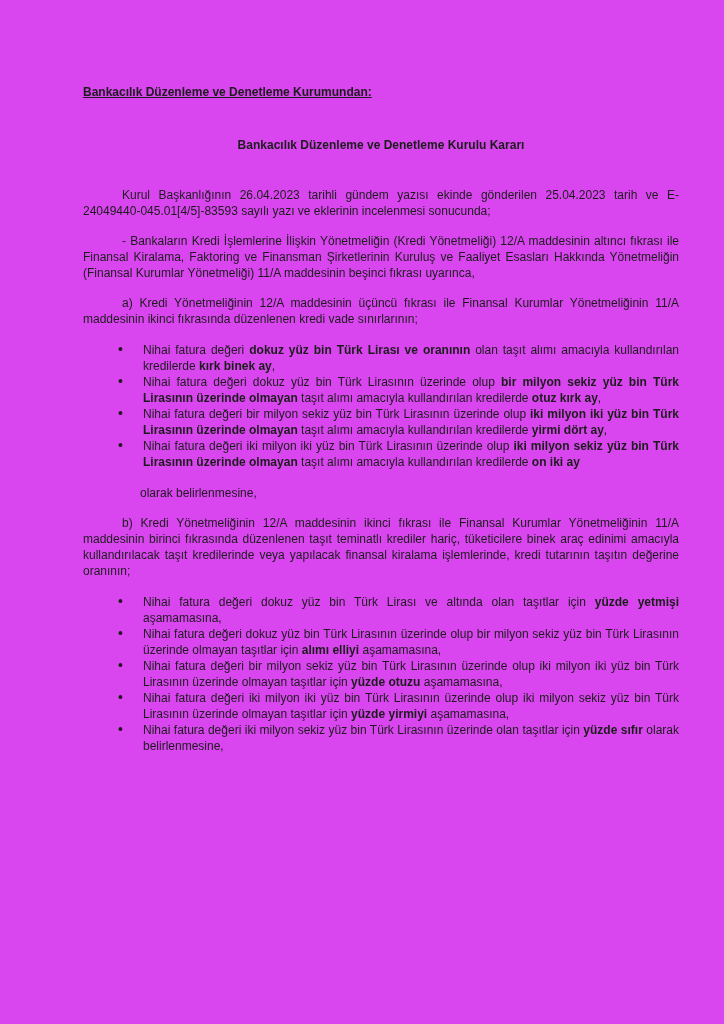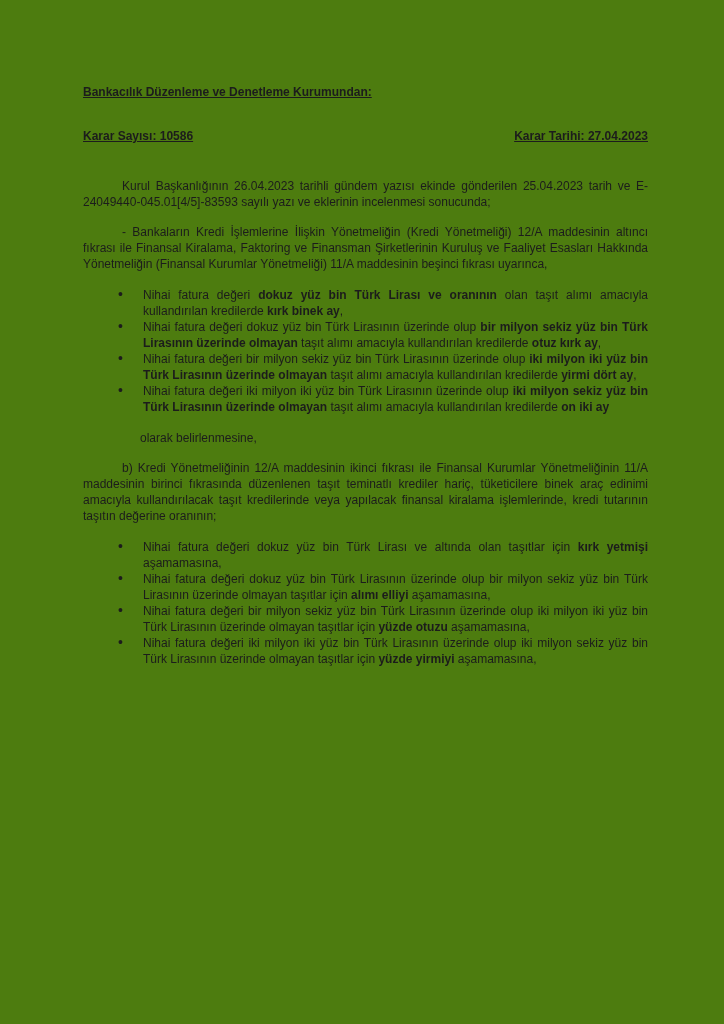--- a/index.html
+++ b/index.html
@@ -12,23 +12,23 @@
     height: 1024px;
     font-family: "Liberation Sans", sans-serif;
     font-size: 12px;
     line-height: 16px;
     color: #1c1c1c;
   }
   .page {
     box-sizing: border-box;
     width: 724px;
     height: 1024px;
-    padding: 84px 76px 0 83px;
+    padding: 84px 45px 0 83px;
     overflow: hidden;
-    background: #4d7c0f;
+    background: #d946ef;
   }
   .source-heading {
     font-weight: 700;
     text-decoration: underline;
   }
   .doc-title {
     margin-top: 37px;
     font-weight: 700;
     text-align: center;
   }
@@ -73,43 +73,42 @@
     font-weight: 700;
   }
 </style>
 </head>
 <body>
 
 <div class="page">
 
   <div class="source-heading">Bankacılık Düzenleme ve Denetleme Kurumundan:</div>
 
+  <div class="doc-title">Bankacılık Düzenleme ve Denetleme Kurulu Kararı</div>
 
-  <div class="meta-row">
-    <span class="meta">Karar Sayısı: 10586</span>
-    <span class="meta">Karar Tarihi: 27.04.2023</span>
-  </div>
 
   <p class="para first-body">Kurul Başkanlığının 26.04.2023 tarihli gündem yazısı ekinde gönderilen 25.04.2023 tarih ve E-24049440-045.01[4/5]-83593 sayılı yazı ve eklerinin incelenmesi sonucunda;</p>
 
   <p class="para">- Bankaların Kredi İşlemlerine İlişkin Yönetmeliğin (Kredi Yönetmeliği) 12/A maddesinin altıncı fıkrası ile Finansal Kiralama, Faktoring ve Finansman Şirketlerinin Kuruluş ve Faaliyet Esasları Hakkında Yönetmeliğin (Finansal Kurumlar Yönetmeliği) 11/A maddesinin beşinci fıkrası uyarınca,</p>
 
 
+  <p class="para">a) Kredi Yönetmeliğinin 12/A maddesinin üçüncü fıkrası ile Finansal Kurumlar Yönetmeliğinin 11/A maddesinin ikinci fıkrasında düzenlenen kredi vade sınırlarının;</p>
 
   <ul class="bullets">
     <li><span class="rich-n">Nihai fatura değeri </span><span class="rich-b">dokuz yüz bin Türk Lirası ve oranının</span><span class="rich-n"> olan taşıt alımı amacıyla kullandırılan kredilerde </span><span class="rich-b">kırk binek ay</span><span class="rich-n">,</span></li>
     <li><span class="rich-n">Nihai fatura değeri dokuz yüz bin Türk Lirasının üzerinde olup </span><span class="rich-b">bir milyon sekiz yüz bin Türk Lirasının üzerinde olmayan</span><span class="rich-n"> taşıt alımı amacıyla kullandırılan kredilerde </span><span class="rich-b">otuz kırk ay</span><span class="rich-n">,</span></li>
     <li><span class="rich-n">Nihai fatura değeri bir milyon sekiz yüz bin Türk Lirasının üzerinde olup </span><span class="rich-b">iki milyon iki yüz bin Türk Lirasının üzerinde olmayan</span><span class="rich-n"> taşıt alımı amacıyla kullandırılan kredilerde </span><span class="rich-b">yirmi dört ay</span><span class="rich-n">,</span></li>
     <li><span class="rich-n">Nihai fatura değeri iki milyon iki yüz bin Türk Lirasının üzerinde olup </span><span class="rich-b">iki milyon sekiz yüz bin Türk Lirasının üzerinde olmayan</span><span class="rich-n"> taşıt alımı amacıyla kullandırılan kredilerde </span><span class="rich-b">on iki ay</span></li>
   </ul>
 
   <p class="closing-line">olarak belirlenmesine,</p>
 
   <p class="para">b) Kredi Yönetmeliğinin 12/A maddesinin ikinci fıkrası ile Finansal Kurumlar Yönetmeliğinin 11/A maddesinin birinci fıkrasında düzenlenen taşıt teminatlı krediler hariç, tüketicilere binek araç edinimi amacıyla kullandırılacak taşıt kredilerinde veya yapılacak finansal kiralama işlemlerinde, kredi tutarının taşıtın değerine oranının;</p>
 
   <ul class="bullets">
-    <li><span class="rich-n">Nihai fatura değeri dokuz yüz bin Türk Lirası ve altında olan taşıtlar için </span><span class="rich-b">kırk yetmişi</span><span class="rich-n"> aşamamasına,</span></li>
+    <li><span class="rich-n">Nihai fatura değeri dokuz yüz bin Türk Lirası ve altında olan taşıtlar için </span><span class="rich-b">yüzde yetmişi</span><span class="rich-n"> aşamamasına,</span></li>
     <li><span class="rich-n">Nihai fatura değeri dokuz yüz bin Türk Lirasının üzerinde olup bir milyon sekiz yüz bin Türk Lirasının üzerinde olmayan taşıtlar için </span><span class="rich-b">alımı elliyi</span><span class="rich-n"> aşamamasına,</span></li>
     <li><span class="rich-n">Nihai fatura değeri bir milyon sekiz yüz bin Türk Lirasının üzerinde olup iki milyon iki yüz bin Türk Lirasının üzerinde olmayan taşıtlar için </span><span class="rich-b">yüzde otuzu</span><span class="rich-n"> aşamamasına,</span></li>
     <li><span class="rich-n">Nihai fatura değeri iki milyon iki yüz bin Türk Lirasının üzerinde olup iki milyon sekiz yüz bin Türk Lirasının üzerinde olmayan taşıtlar için </span><span class="rich-b">yüzde yirmiyi</span><span class="rich-n"> aşamamasına,</span></li>
+    <li><span class="rich-n">Nihai fatura değeri iki milyon sekiz yüz bin Türk Lirasının üzerinde olan taşıtlar için </span><span class="rich-b">yüzde sıfır</span><span class="rich-n"> olarak belirlenmesine,</span></li>
   </ul>
 
 </div>
 
 </body></html>

